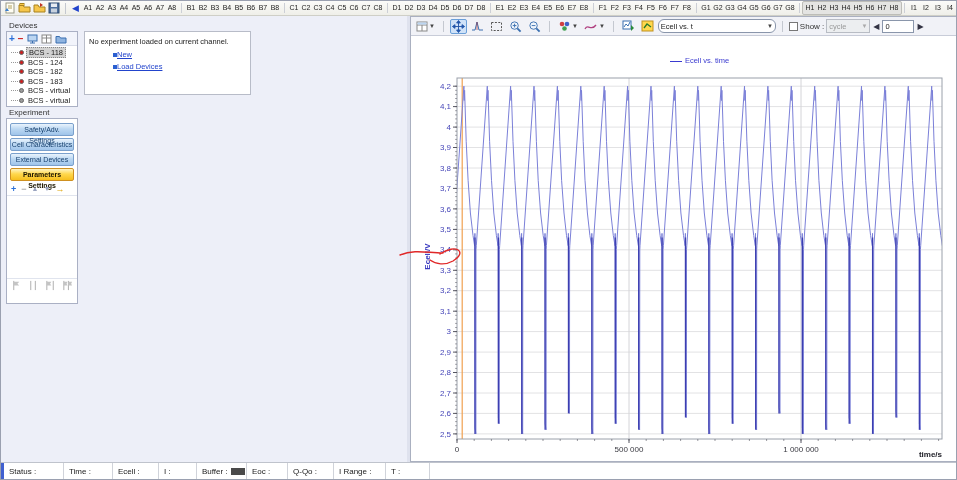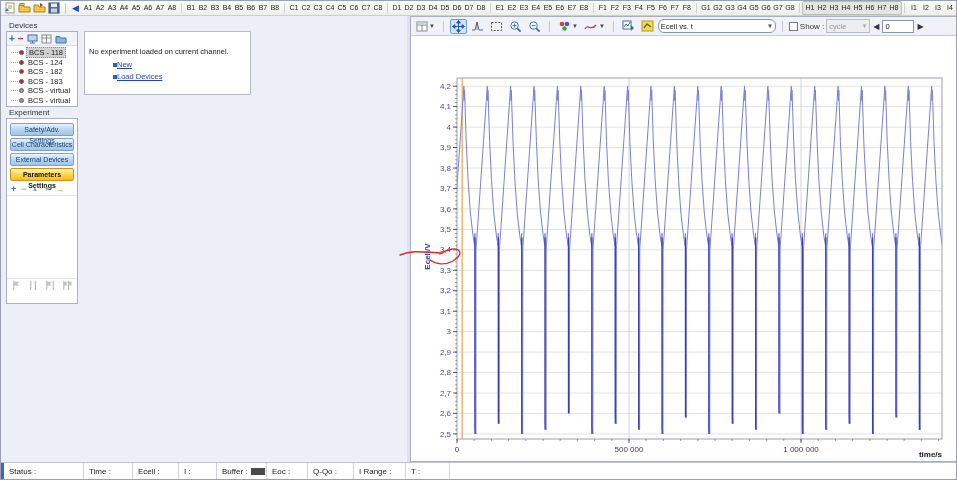--- a/index.html
+++ b/index.html
@@ -27,21 +27,21 @@
   .dot{width:5px;height:5px;border-radius:50%;margin-right:2px;flex:none;border:1px solid #666;}
   .tree-label{padding:0 2px;line-height:9px;}
   .tree-row.selected .tree-label{background:#d2d2d2;border:1px dotted #888;}
   .exp-btn{display:block;width:64px;height:13px;margin:2px auto;font-size:7px;line-height:11px;text-align:center;border-radius:2px;cursor:default;}
   .btn-blue{background:linear-gradient(#eaf4fd,#bcd8f2 45%,#9fc4ea);border:1px solid #7aa0cc;color:#17406e;}
   .btn-yellow{background:linear-gradient(#fff4c2,#ffd84d 45%,#f6bf1e);border:1px solid #cf9020;color:#1a1400;font-weight:bold;}
   .mini-toolbar{height:13px;display:flex;align-items:center;gap:5px;padding:0 4px;border-bottom:1px solid #e0e4ee;}
   .mini-toolbar span{font-size:9px;line-height:10px;font-weight:bold;cursor:default;}
   .param-list{height:82px;background:#fff;}
   .flag-row{height:14px;display:flex;align-items:center;gap:6px;padding:0 4px;border-top:1px solid #e0e4ee;}
-  .msg-box{position:absolute;left:83px;top:15px;width:167px;height:64px;background:#fff;border:1px solid #b8bcc8;font-size:7.5px;color:#222;padding:15px 4px;line-height:1.35;}
+  .msg-box{position:absolute;left:83px;top:15px;width:167px;height:64px;background:#fff;border:1px solid #b8bcc8;font-size:7.5px;color:#222;padding:5px 4px;line-height:1.35;}
   .msg-links{margin-top:3px;}
   .msg-link-row{display:flex;align-items:center;margin:2px 0 0 24px;}
   .bullet{width:4px;height:4px;background:#2a5fd0;flex:none;}
   .link{color:#2244cc;text-decoration:underline;cursor:pointer;}
   .splitter{position:absolute;left:406px;top:15px;width:3px;height:446px;background:#dfe2ee;}
   
   .graph-panel{position:absolute;left:409px;top:15px;width:548px;height:446px;background:#fff;border:1px solid #aab0c0;display:flex;flex-direction:column;}
   .graph-toolbar{height:19px;background:#f1f2f7;border-bottom:1px solid #c8ccd8;display:flex;align-items:center;padding:0 3px;gap:2px;flex:none;font-size:8px;color:#333;}
   .gt-btn{height:15px;min-width:16px;display:inline-flex;align-items:center;justify-content:center;border:1px solid transparent;border-radius:2px;padding:0 1px;flex:none;}
   .gt-btn.selected{background:#cfe2f8;border-color:#6a9fd8;}
@@ -401,20 +401,23 @@
           <span class="caret" style="color:#aaa;">▼</span>
         </span>
       <span class="tiny-arrow">◀</span>
       <span class="numbox">
           <span>0</span>
         </span>
       <span class="tiny-arrow">▶</span>
     </div>
 
     <div class="plot-region">
+      <div class="plot-legend">
+        <span class="legend-swatch" id="legend-swatch" style="border-top-color: rgb(58, 58, 208);"></span><span id="legend-label" style="color: rgb(58, 58, 208);">Ecell vs. time</span>
+      </div>
       <svg id="plot-svg" width="546" height="427" style="position:absolute;left:0;top:0;">
           <defs>
             <clipPath id="plotclip">
               <rect x="46" y="42" width="485" height="361"></rect>
             </clipPath>
           </defs>
           <line x1="46" y1="50.2" x2="531" y2="50.2" stroke="#e2e2e4"></line>
           <line x1="46" y1="70.6" x2="531" y2="70.6" stroke="#e2e2e4"></line>
           <line x1="46" y1="91.1" x2="531" y2="91.1" stroke="#e2e2e4"></line>
           <line x1="46" y1="111.5" x2="531" y2="111.5" stroke="#e2e2e4"></line>
@@ -623,21 +626,21 @@
     </div>
   </div>
 
   <svg class="annotation-svg" width="78" height="34">
     <path d="M4 14 C19 8 31 12 47 12 M44 13 C60 2 72 11 57 20 C49 24.5 40 23.5 34 19" fill="none" stroke-width="1.4" stroke-linecap="round" stroke="#e02828"></path>
   </svg>
 
   <div class="status-bar">
     <span class="status-accent"></span>
     <span id="status-fields" style="display:flex;align-items:stretch;">
-        <span class="sb-field" style="width: 80px;">
+        <span class="sb-field" style="width: 60px;">
           <span>Status :</span>
         </span>
         <span class="sb-field" style="width: 49px;">
           <span>Time :</span>
         </span>
         <span class="sb-field" style="width: 46px;">
           <span>Ecell :</span>
         </span>
         <span class="sb-field" style="width: 38px;">
           <span>I :</span>

